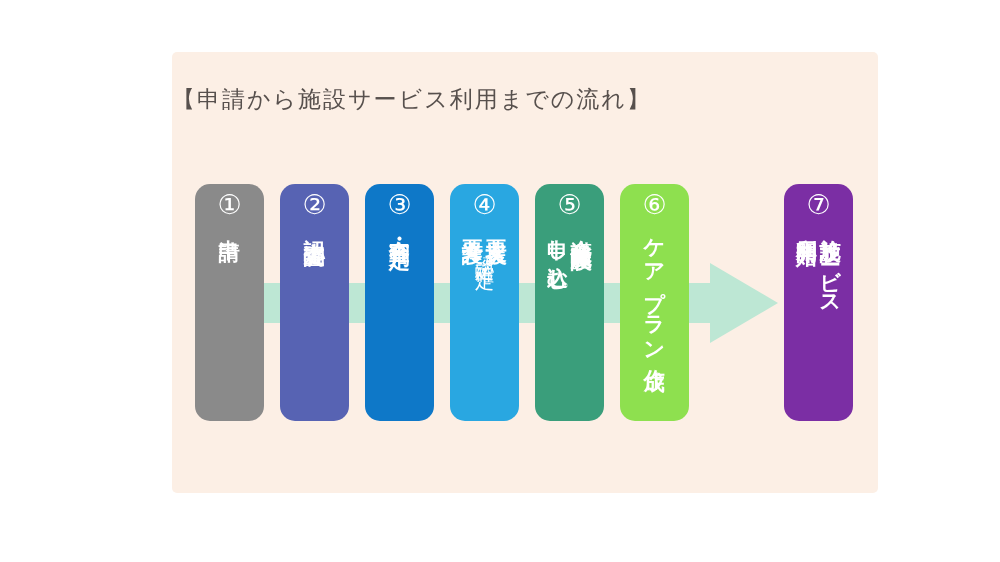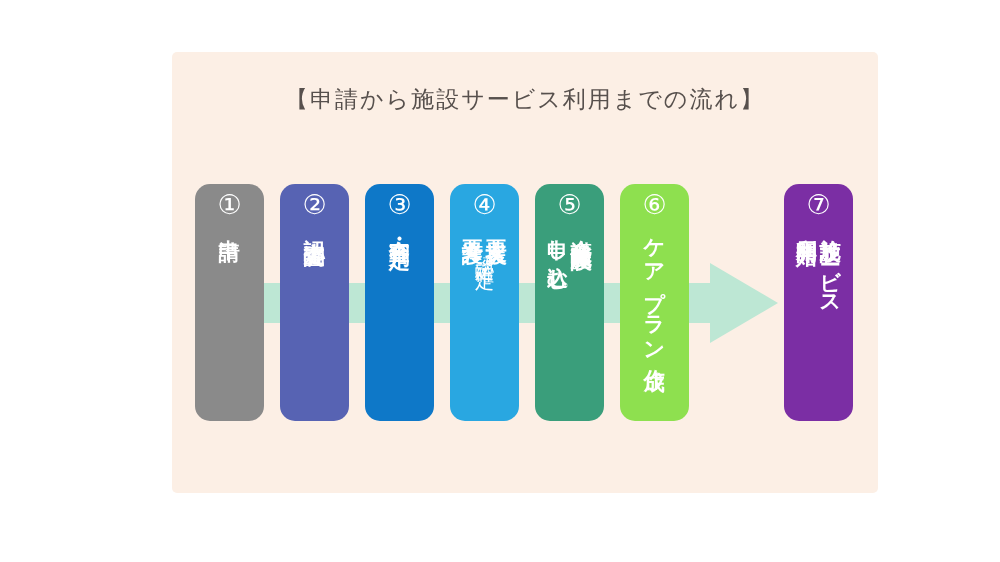--- a/index.html
+++ b/index.html
@@ -14,21 +14,21 @@
   .panel {
     position:absolute;
     left:172px; top:52px;
     width:706px; height:441px;
     border-radius:5px;
   }
   .title {
     position:absolute;
     left:172px; top:84px;
     width:706px;
-    text-align:center;
+    text-align:left;
     font-size:23px;
     line-height:30px;
     letter-spacing:2px;
     font-weight:500;
   }
   .arrow-shaft {
     position:absolute;
     left:240px; top:283px;
     width:470px; height:40px;
     z-index:1;

